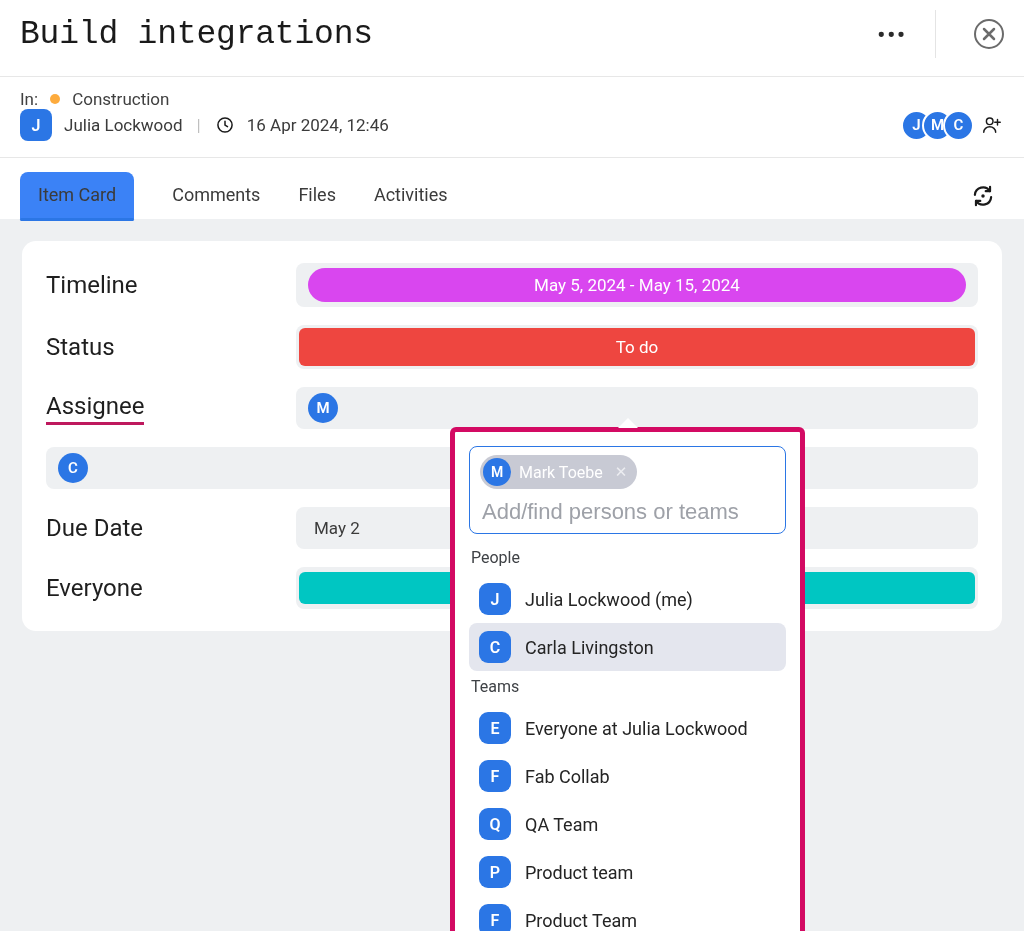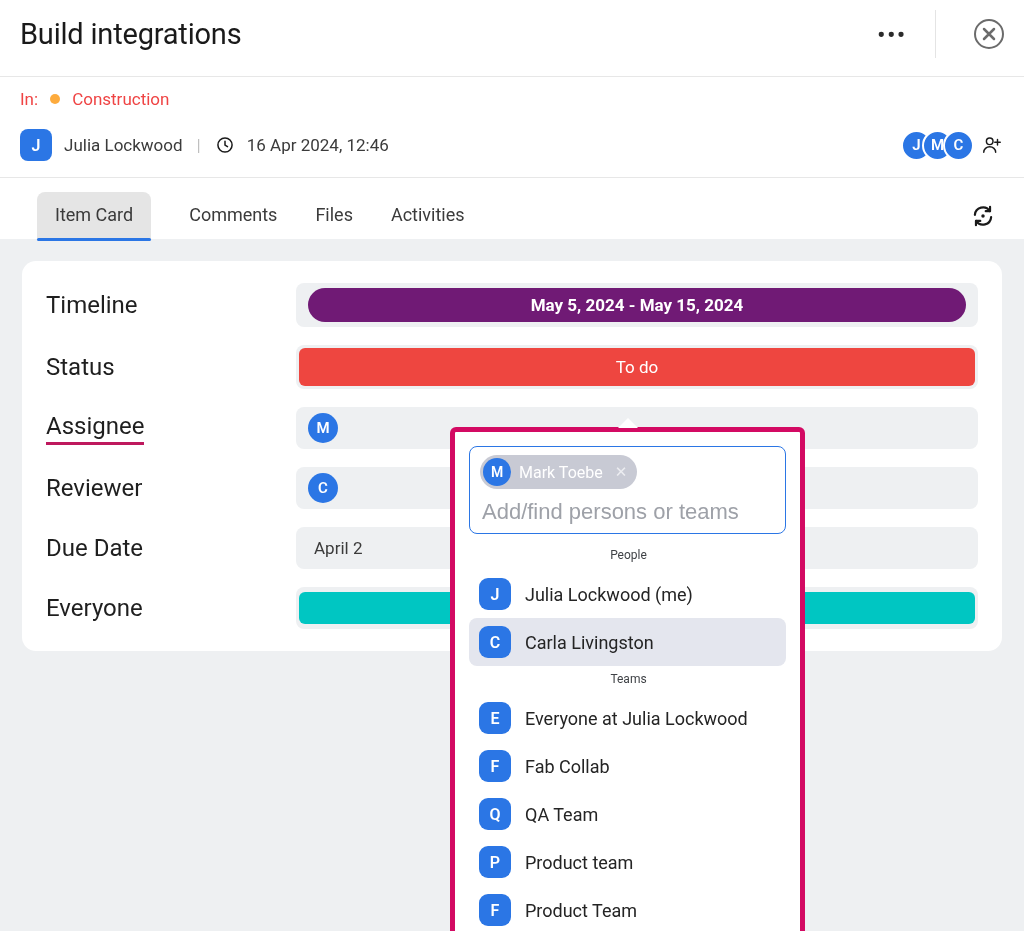--- a/index.html
+++ b/index.html
@@ -13,24 +13,25 @@
     position: relative;
   }
 
   
   .header {
     display: flex;
     align-items: center;
     padding: 10px 20px 18px 20px;
   }
   .header-title {
-    font-size: 29px;
+    font-size: 33px;
     font-weight: 400;
     letter-spacing: -0.2px;
     flex: 1;
+    font-family: Liberation Mono, monospace;
   }
   .header-actions {
     display: flex;
     align-items: center;
     gap: 28px;
   }
   .more-btn {
     font-size: 22px;
     letter-spacing: 2px;
     font-weight: 700;
@@ -63,23 +64,23 @@
 
   
   .subheader {
     padding: 12px 20px 16px 20px;
     border-bottom: 1px solid #e7e7e7;
   }
   .in-row {
     display: flex;
     align-items: center;
     gap: 12px;
-    color: #ef4444;
+    color: #404040;
     font-size: 17px;
-    margin-bottom: 20px;
+    margin-bottom: 0;
   }
   .in-row .dot {
     width: 10px; height: 10px; border-radius: 50%;
     background: #fdab3d;
   }
   .author-row {
     display: flex;
     align-items: center;
     gap: 12px;
     font-size: 17px;
@@ -129,25 +130,24 @@
     gap: 38px;
     position: relative;
   }
   .tab {
     font-size: 18px;
     color: #3b3b3b;
     padding: 12px 0 14px 0;
     cursor: pointer;
   }
   .tab.active {
-    background: #e5e5e5;
+    background: #3b82f6;
     border-radius: 8px 8px 0 0;
     padding: 12px 18px 14px 18px;
     position: relative;
-    margin-left: 17px;
   }
   .tab.active::after {
     content: "";
     position: absolute;
     left: 0; right: 0; bottom: -2px;
     height: 3px;
     background: #2b76e5;
     border-radius: 2px;
   }
   .tabs .refresh {
@@ -200,21 +200,21 @@
   }
 
   .pill {
     flex: 1;
     text-align: center;
     color: #fff;
     font-size: 17px;
     padding: 7px 0;
     border-radius: 30px;
   }
-  .pill.timeline { background: #701a75; font-weight: bold; }
+  .pill.timeline { background: #d946ef; }
   .pill.status   { background: #ee4640; border-radius: 6px; padding: 9px 0; }
   .pill.priority { background: #00c6c2; border-radius: 6px; min-height: 32px; }
 
   .mini-avatar {
     width: 30px; height: 30px; border-radius: 50%;
     background: #2b76e5; color: #fff;
     display: flex; align-items: center; justify-content: center;
     font-weight: 600; font-size: 15px;
   }
   .due-date-text {
@@ -272,24 +272,23 @@
     border: none;
     outline: none;
     font-size: 22px;
     color: #0f766e;
     margin-top: 10px;
     padding-left: 2px;
   }
   .search-input::placeholder { color: #9ea1a8; }
 
   .section-label {
-    font-size: 12px;
+    font-size: 16px;
     color: #3f4246;
     margin: 6px 0 8px 2px;
-    text-align: center;
   }
   .option-row {
     display: flex;
     align-items: center;
     gap: 14px;
     padding: 8px 10px;
     border-radius: 8px;
     font-size: 18px;
     color: #242424;
     cursor: pointer;
@@ -389,30 +388,29 @@
     </div>
 
     <div class="field-row">
       <div class="field-label highlighted"><span>Assignee</span></div>
       <div class="field-value">
         <span class="mini-avatar">M</span>
       </div>
     </div>
 
     <div class="field-row">
-      <div class="field-label">Reviewer</div>
       <div class="field-value">
         <span class="mini-avatar">C</span>
       </div>
     </div>
 
     <div class="field-row">
       <div class="field-label">Due Date</div>
       <div class="field-value">
-        <span class="due-date-text">April 2</span>
+        <span class="due-date-text">May 2</span>
       </div>
     </div>
 
     <div class="field-row">
       <div class="field-label">Everyone</div>
       <div class="field-value status-wrap">
         <div class="pill priority"></div>
       </div>
     </div>
 

